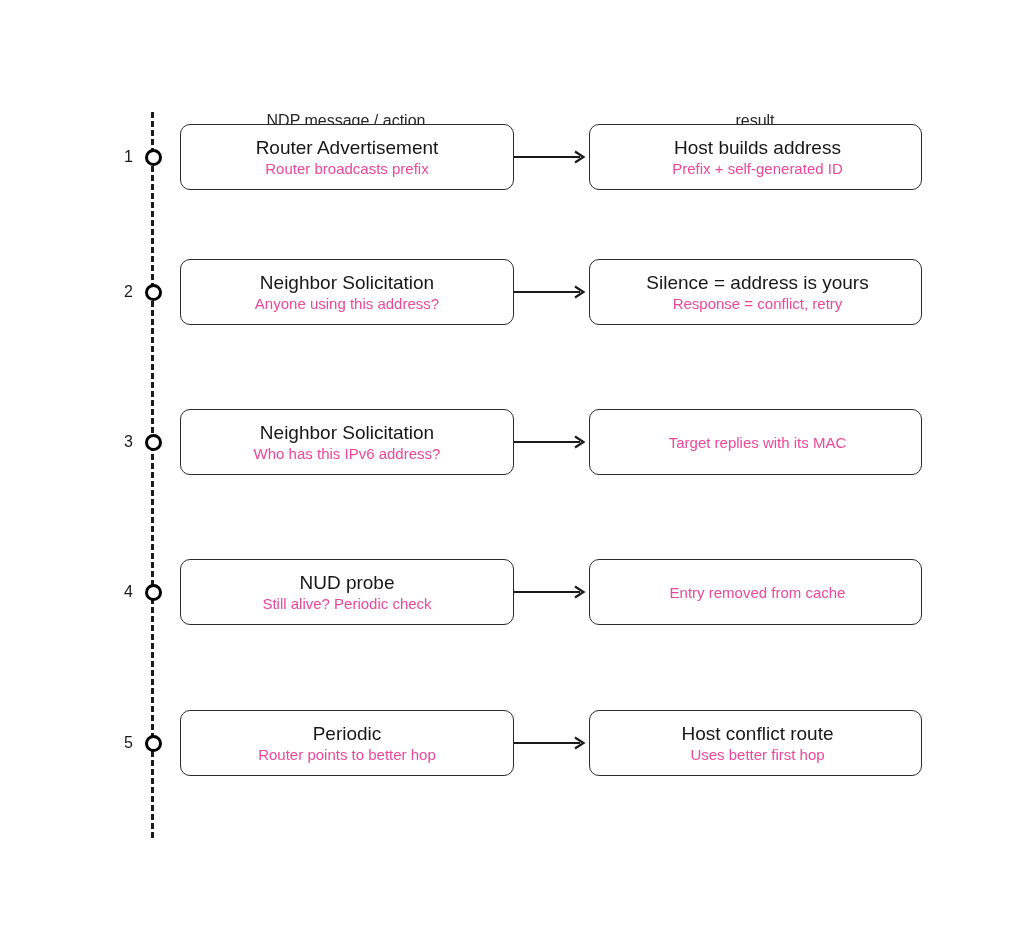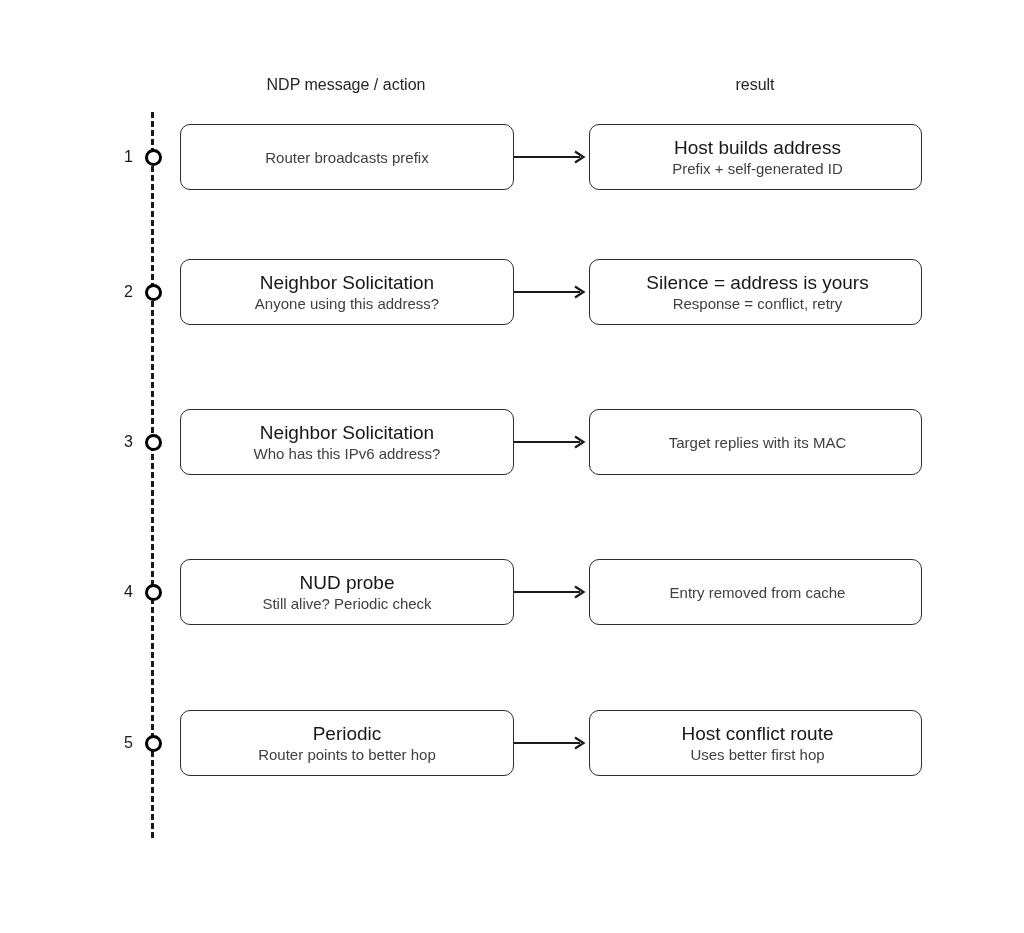--- a/index.html
+++ b/index.html
@@ -22,20 +22,21 @@
   }
 
   
   .col-header {
     position: absolute;
     font-size: 16px;
     color: #262626;
     text-align: center;
     white-space: nowrap;
     transform: translateX(-50%);
+    margin-top: 36px;
   }
   #header-left  { left: 346px; top: 76px; }
   #header-right { left: 755px; top: 76px; }
 
   
   #timeline-axis {
     position: absolute;
     left: 151px;
     top: 112px;
     width: 0;
@@ -92,21 +93,21 @@
 
   .node-title {
     font-size: 19px;
     line-height: 23px;
     color: #171717;
     white-space: nowrap;
   }
   .node-sub {
     font-size: 15px;
     line-height: 19px;
-    color: #404040;
+    color: #ec4899;
     white-space: nowrap;
   }
 
   
   .row-arrow {
     position: absolute;
     left: 514px;
     width: 75px;
     height: 14px;
     transform: translateY(-50%);
@@ -126,20 +127,21 @@
   <div class="col-header" id="header-left">NDP message / action</div>
 
   <div class="col-header" id="header-right">result</div>
 
   <div id="timeline-axis"></div>
 
   <div class="row" style="top:157px;">
     <div class="step-number">1</div>
     <div class="timeline-marker"></div>
     <div class="node-box left">
+      <div class="node-title">Router Advertisement</div>
       <div class="node-sub">Router broadcasts prefix</div>
     </div>
     <div class="row-arrow">
       <svg viewBox="0 0 75 14">
           <path d="M0 7 H66" stroke="#1a1a1a" stroke-width="2.2" fill="none"></path>
           <path d="M61 1.5 L69.5 7 L61 12.5" stroke="#1a1a1a" stroke-width="2.2" fill="none"></path>
         </svg>
     </div>
     <div class="node-box right">
       <div class="node-title">Host builds address</div>

